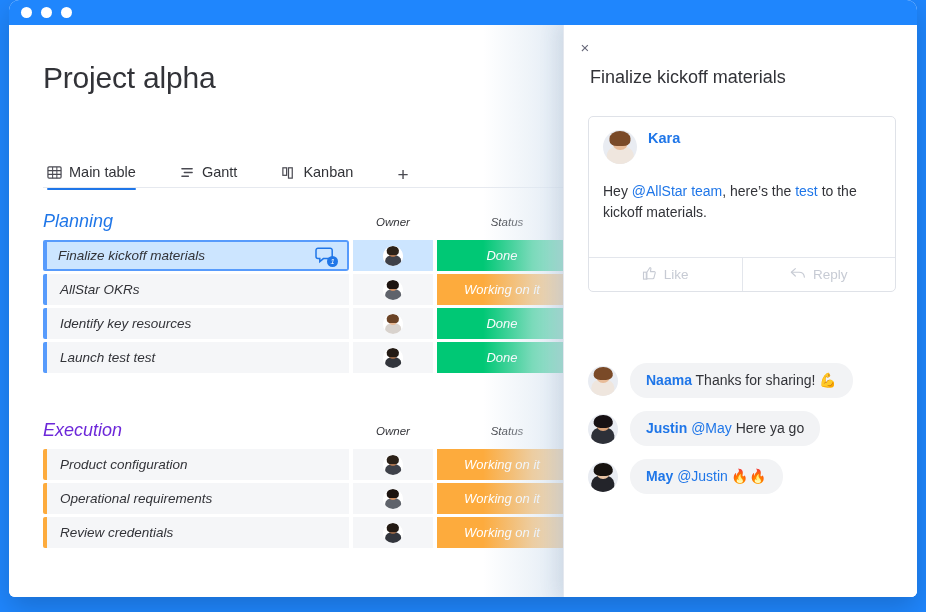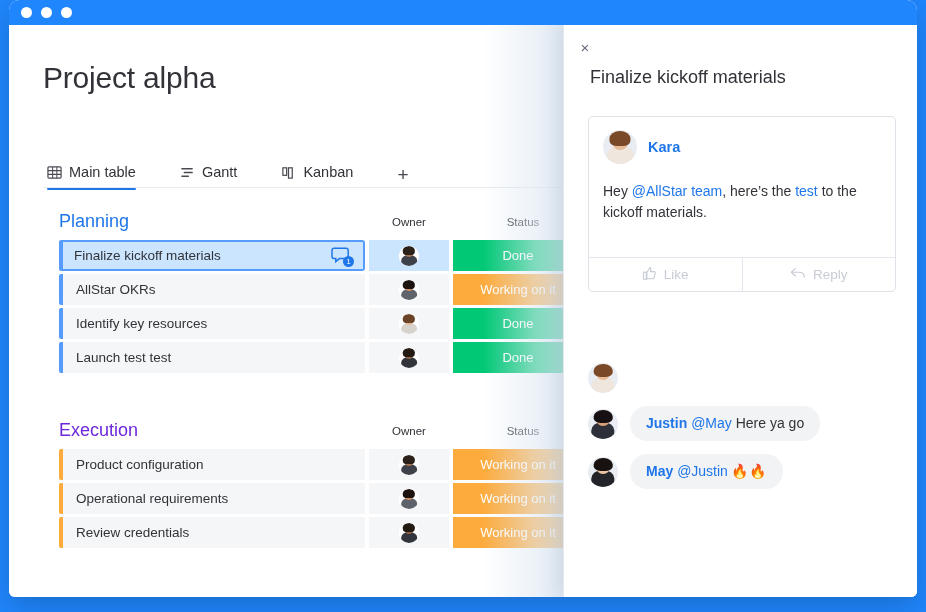--- a/index.html
+++ b/index.html
@@ -120,22 +120,23 @@
     left: 34px;
     top: 162px;
     width: 840px;
     height: 1px;
     background: #e6e9ef;
   }
 
   
   .group {
     position: absolute;
-    left: 50px;
+    left: 34px;
     width: 520px;
+    font-style: italic;
   }
   #group-planning { top: 186px; }
   #group-execution { top: 395px; }
 
   .group-head {
     position: relative;
     height: 28px;
   }
   .group-title {
     font-size: 18px;
@@ -339,21 +340,20 @@
     top: 91px;
     width: 308px;
     border: 1px solid #dfe2e8;
     border-radius: 5px;
     box-sizing: border-box;
     background: #fff;
   }
   #comment-body { padding: 13px 14px 12px 14px; min-height: 140px; box-sizing: border-box; }
   #comment-author-row {
     display: flex;
-    align-items: center;
     gap: 11px;
   }
   #comment-author-name {
     font-size: 14.5px;
     font-weight: bold;
     color: #1f76e8;
   }
   #comment-text {
     margin-top: 17px;
     font-size: 14px;
@@ -651,20 +651,25 @@
       </div>
 
       <div id="replies">
 
         <div class="reply">
           <span class="avatar av-md p5">
               <i class="av-face"></i>
               <i class="av-head"></i>
               <i class="av-hair"></i>
             </span>
+          <span class="reply-bubble">
+            <span class="reply-name">Naama</span>
+            <span>Thanks for sharing!</span>
+            <span class="emoji">💪</span>
+          </span>
         </div>
 
         <div class="reply">
           <span class="avatar av-md p6">
               <i class="av-face"></i>
               <i class="av-head"></i>
               <i class="av-hair"></i>
             </span>
           <span class="reply-bubble">
             <span class="reply-name">Justin</span>

